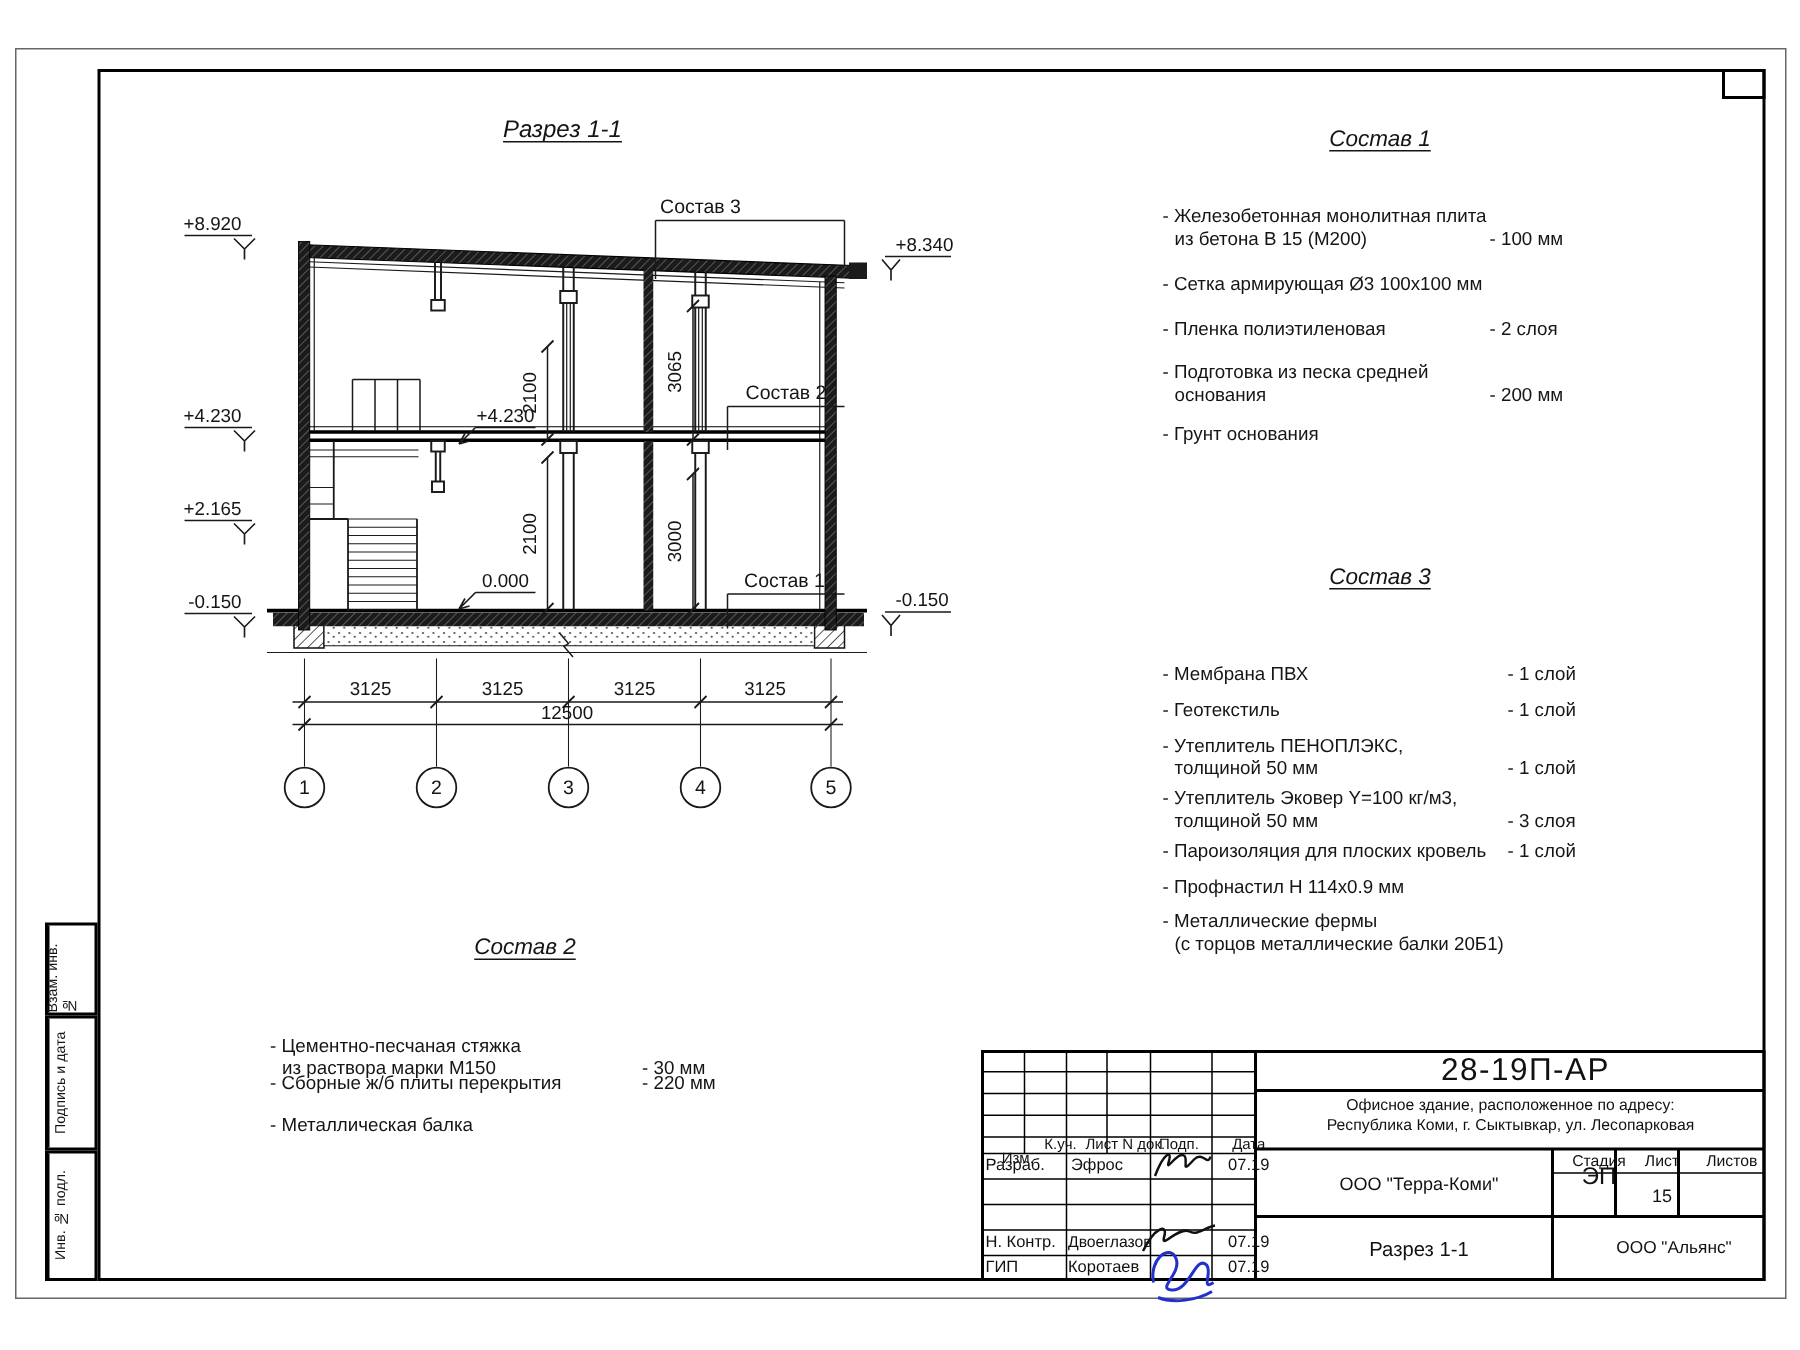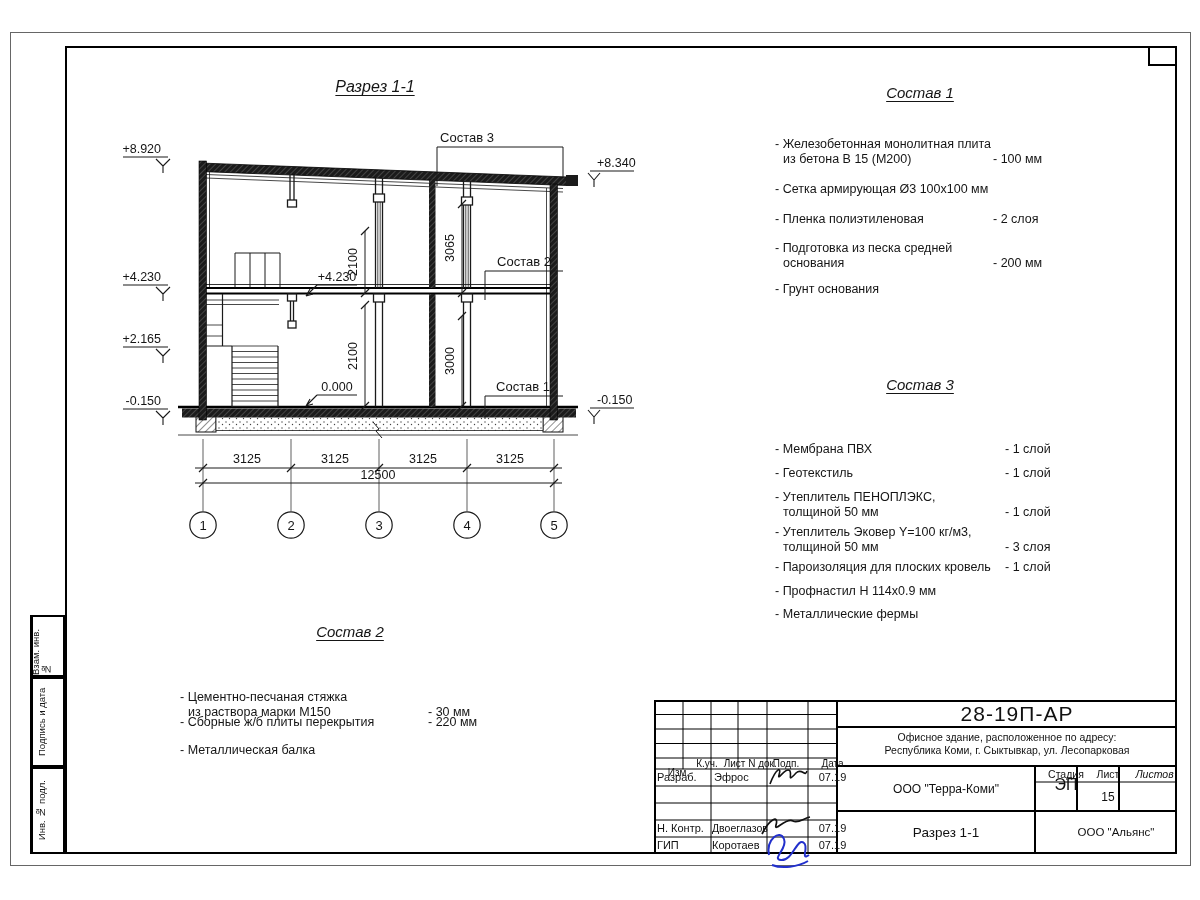--- a/index.html
+++ b/index.html
@@ -218,20 +218,21 @@
     <div class="l2"><span style="padding-left:8px;">толщиной 50 мм</span><span class="val">- 3 слоя</span></div>
   </div>
   <div class="li" style="top:120px;">
     <div class="l1"><span>- Пароизоляция для плоских кровель</span><span class="val">- 1 слой</span></div>
   </div>
   <div class="li" style="top:144px;">
     <div class="l1">- Профнастил Н 114х0.9 мм</div>
   </div>
   <div class="li" style="top:167px;">
     <div class="l1">- Металлические фермы</div>
+    <div class="l2"><span style="padding-left:8px;">(с торцов металлические балки 20Б1)</span></div>
   </div>
 </div>
 
 <div class="abs it" style="left:285px;top:623px;width:130px;">Состав 2</div>
 <div class="list s2" style="left:180px;top:668px;width:420px;height:100px;">
   <div class="li" style="top:2px;margin-top:20px;">
     <div class="l1">- Цементно-песчаная стяжка</div>
     <div class="l2"><span style="padding-left:8px;">из раствора марки М150</span><span class="val">- 30 мм</span></div>
   </div>
   <div class="li" style="top:47px;">
@@ -279,18 +280,18 @@
   </svg>
 
   <div class="tbt cen" style="left:183px;top:1px;width:340px;height:26px;font-size:21px;letter-spacing:1px;">28-19П-АР</div>
   <div class="tbt" style="left:183px;top:31px;width:340px;text-align:center;font-size:10.5px;line-height:13px;">
     <div>Офисное здание, расположенное по адресу:</div>
     <div>Республика Коми, г. Сыктывкар, ул. Лесопарковая</div>
   </div>
   <div class="tbt cen" style="left:183px;top:66px;width:198px;height:45px;font-size:12px;">ООО "Терра-Коми"</div>
   <div class="tbt cen" style="left:381px;top:67px;width:42px;height:14px;font-size:10.5px;">Стадия</div>
   <div class="tbt cen" style="left:423px;top:67px;width:42px;height:14px;font-size:10.5px;">Лист</div>
-  <div class="tbt cen" style="left:465px;top:67px;width:51px;height:14px;font-size:10.5px;font-style:italic;">Листов</div>
+  <div class="tbt cen" style="left:465px;top:67px;width:51px;height:14px;font-size:10.5px;">Листов</div>
   <div class="tbt cen" style="left:381px;top:71px;width:42px;height:27px;font-size:16px;">ЭП</div>
   <div class="tbt cen" style="left:423px;top:83px;width:42px;height:27px;font-size:12px;">15</div>
   <div class="tbt cen" style="left:183px;top:111px;width:198px;height:42px;font-size:13.5px;">Разрез 1-1</div>
   <div class="tbt cen" style="left:381px;top:111px;width:142px;height:42px;font-size:11.5px;">ООО "Альянс"</div>
 </div>
 
 </body></html>

